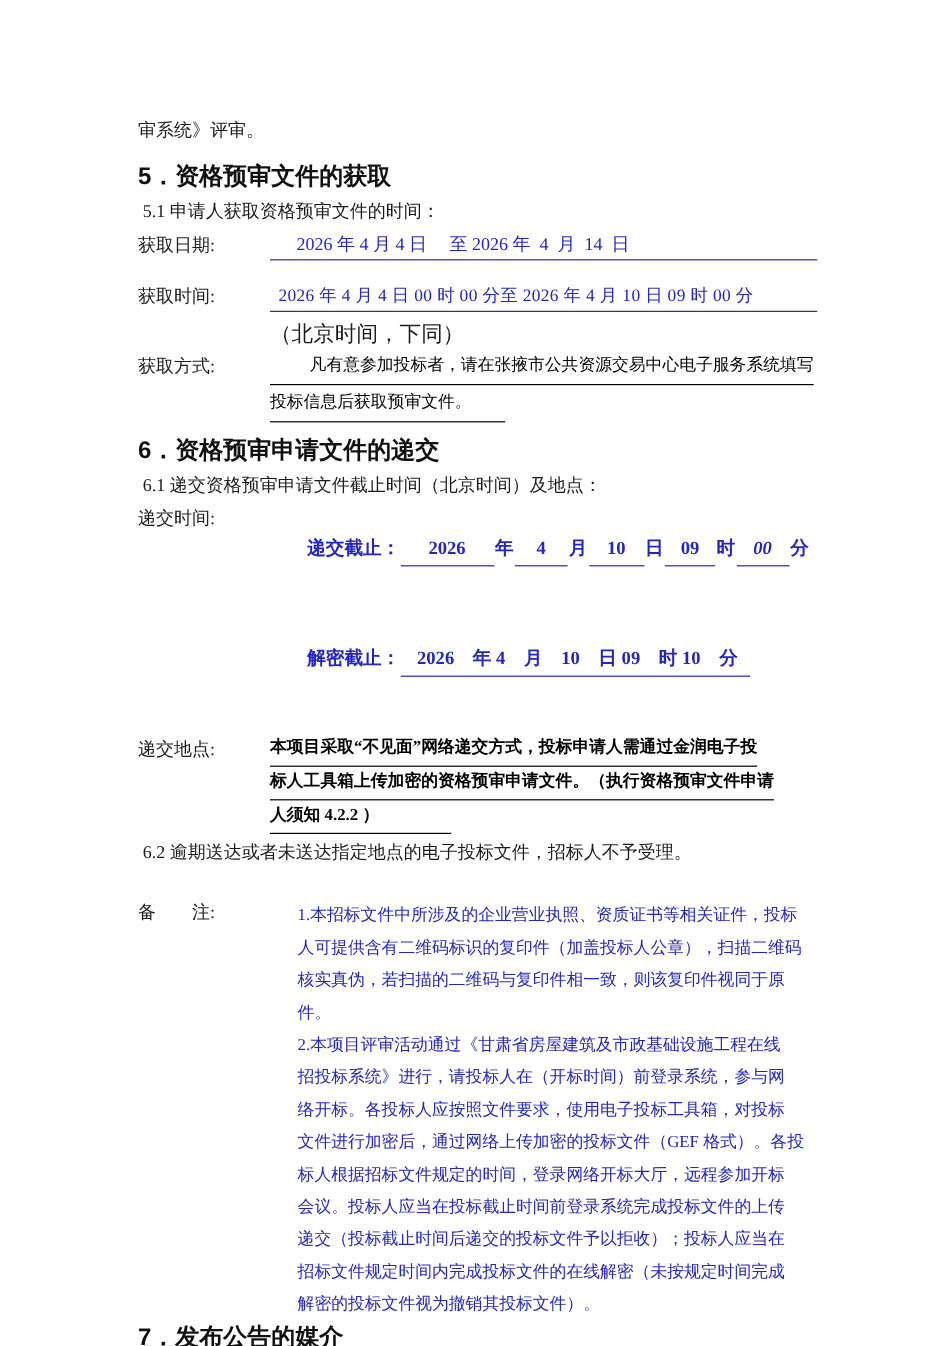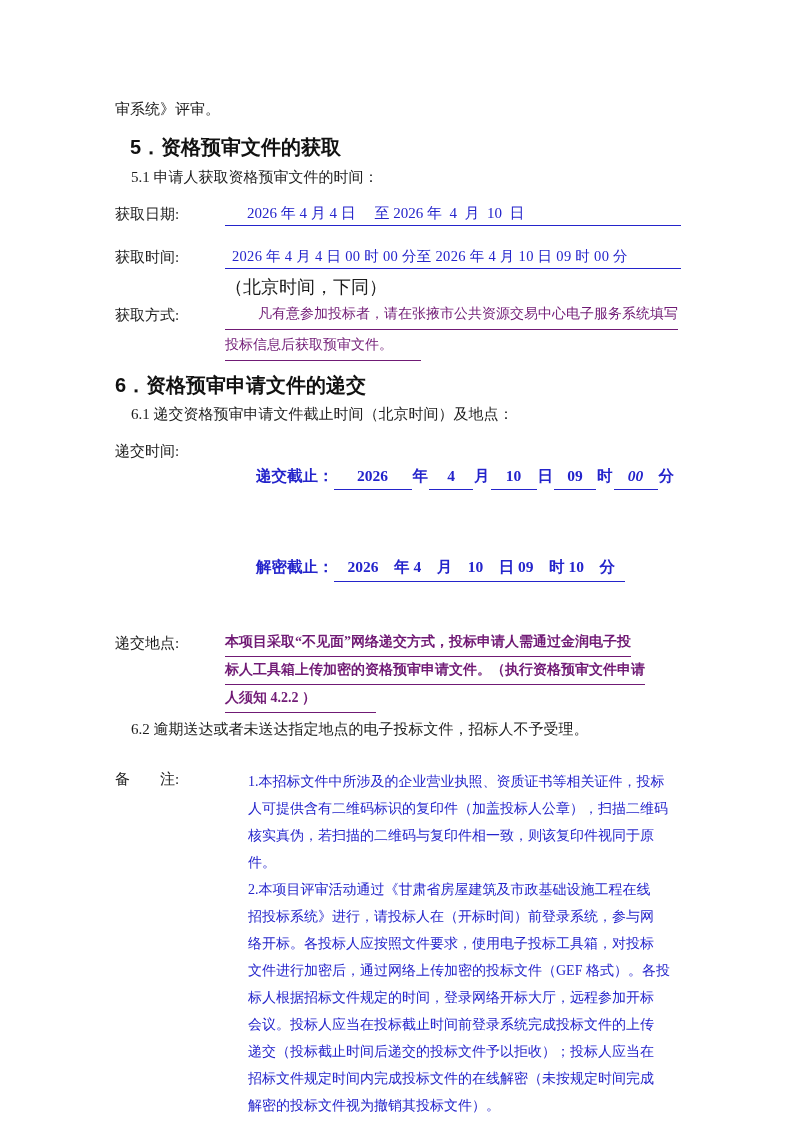--- a/index.html
+++ b/index.html
@@ -9,27 +9,27 @@
     overflow:hidden;
     padding-left:18px;
   }
   .content { position:absolute; left:115px; top:100px; width:566px; }
 
   .body-text { font-size:15px; line-height:18px; margin:0; }
   .heading {
     font-family:"Liberation Sans","DejaVu Sans",sans-serif;
     font-weight:700; font-size:20px; line-height:26px; color:#111; margin:0;
   }
-  .clause { font-size:15px; line-height:20px; margin:16px; }
+  .clause { font-size:15px; line-height:20px; margin:4px; }
 
   .row { display:flex; align-items:flex-start;justify-content:center; }
   .row .label { width:110px; flex:none; font-size:15px; line-height:22px; }
   .row .value { flex:1; min-width:0; }
 
-  .blue { color:#701a75; }
+  .blue { color:#000000; }
 
   
   .field-full {
     display:block; border-bottom:1px solid #2424cb; color:#2424cb;
     font-size:15px; line-height:20px; padding-bottom:2px; white-space:pre;
   }
   .field-full.pad-date { padding-left:22px; font-size:15px; }
   .field-full.pad-time { padding-left:7px; font-size:14.5px; letter-spacing:0.3px; }
 
   
@@ -57,21 +57,21 @@
     padding:0 10px 2px 14px; white-space:pre;
   }
 
   .note-black { font-size:18px; line-height:22px; color:#1c1c1c; }
 
   .remark-text { padding-left:23px; }
   .remark-line { font-size:14px; line-height:27px; color:#2424cb; white-space:pre-wrap; }
   .remark-label { letter-spacing:0; }
 
   
-  .sp-h5      { margin-top:16px;margin-left:15px; }
+  .sp-h5      { margin-top:16px; }
   .sp-c51     { margin-top:7px; }
   .sp-date    { margin-top:7px; }
   .sp-time    { margin-top:20px; }
   .sp-note    { margin-top:7px; }
   .sp-method  { margin-top:6px; }
   .sp-h6      { margin-top:6px; }
   .sp-c61     { margin-top:6px; }
   .sp-submit  { margin-top:7px; }
   .sp-decrypt { margin-top:17px; }
   .sp-place   { margin-top:26px; }
@@ -86,21 +86,21 @@
   <div class="content">
 
     <p class="body-text">审系统》评审。</p>
 
     <h2 class="heading sp-h5">5．资格预审文件的获取</h2>
     <p class="clause sp-c51">5.1 申请人获取资格预审文件的时间：</p>
 
     <div class="row sp-date">
       <div class="label">获取日期:</div>
       <div class="value">
-        <span class="field-full pad-date">2026 年 4 月 4 日　 至 2026 年  4  月  10  日</span>
+        <span class="field-full pad-date">2026 年 4 月 4 日　 至 2026 年  4  月  14  日</span>
       </div>
     </div>
 
     <div class="row sp-time">
       <div class="label">获取时间:</div>
       <div class="value">
         <span class="field-full pad-time">2026 年 4 月 4 日 00 时 00 分至 2026 年 4 月 10 日 09 时 00 分</span>
       </div>
     </div>
     <div class="row sp-note">

